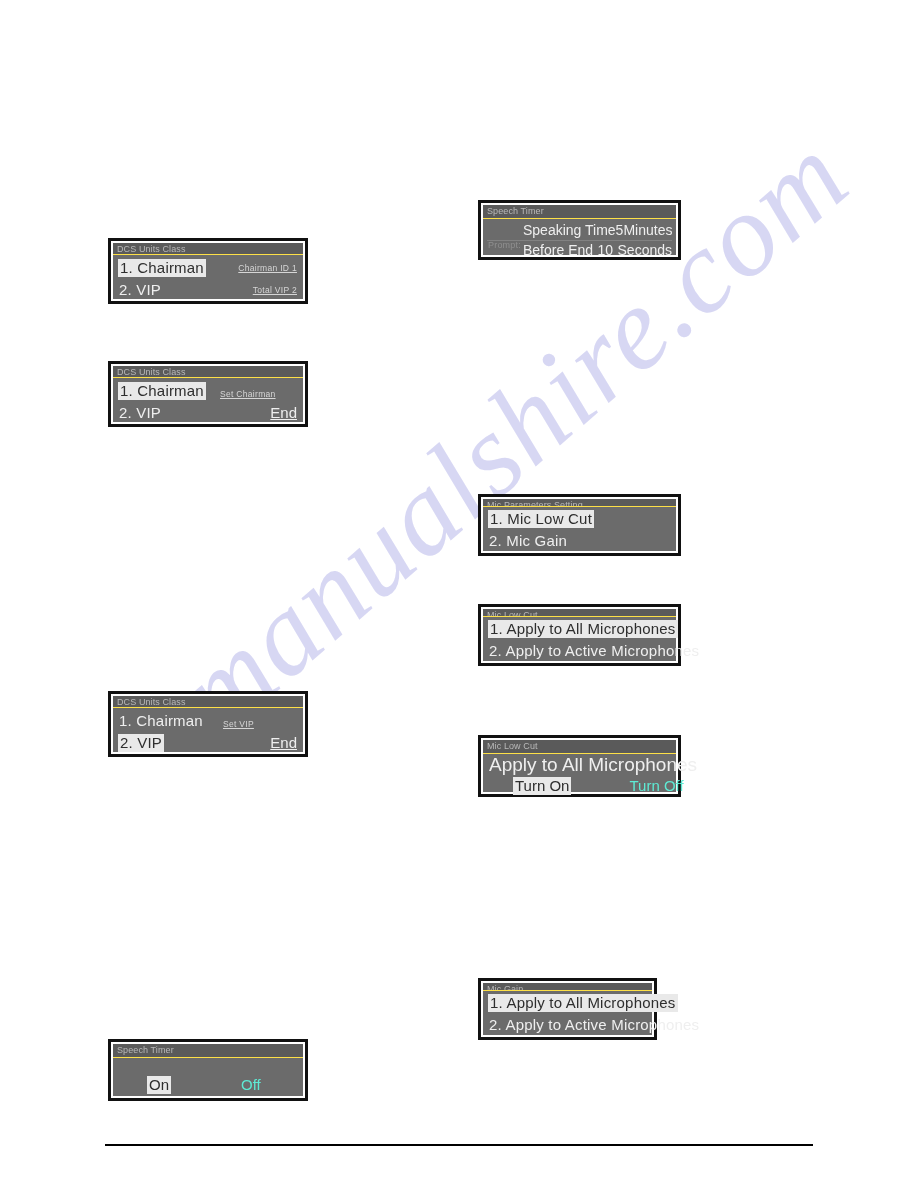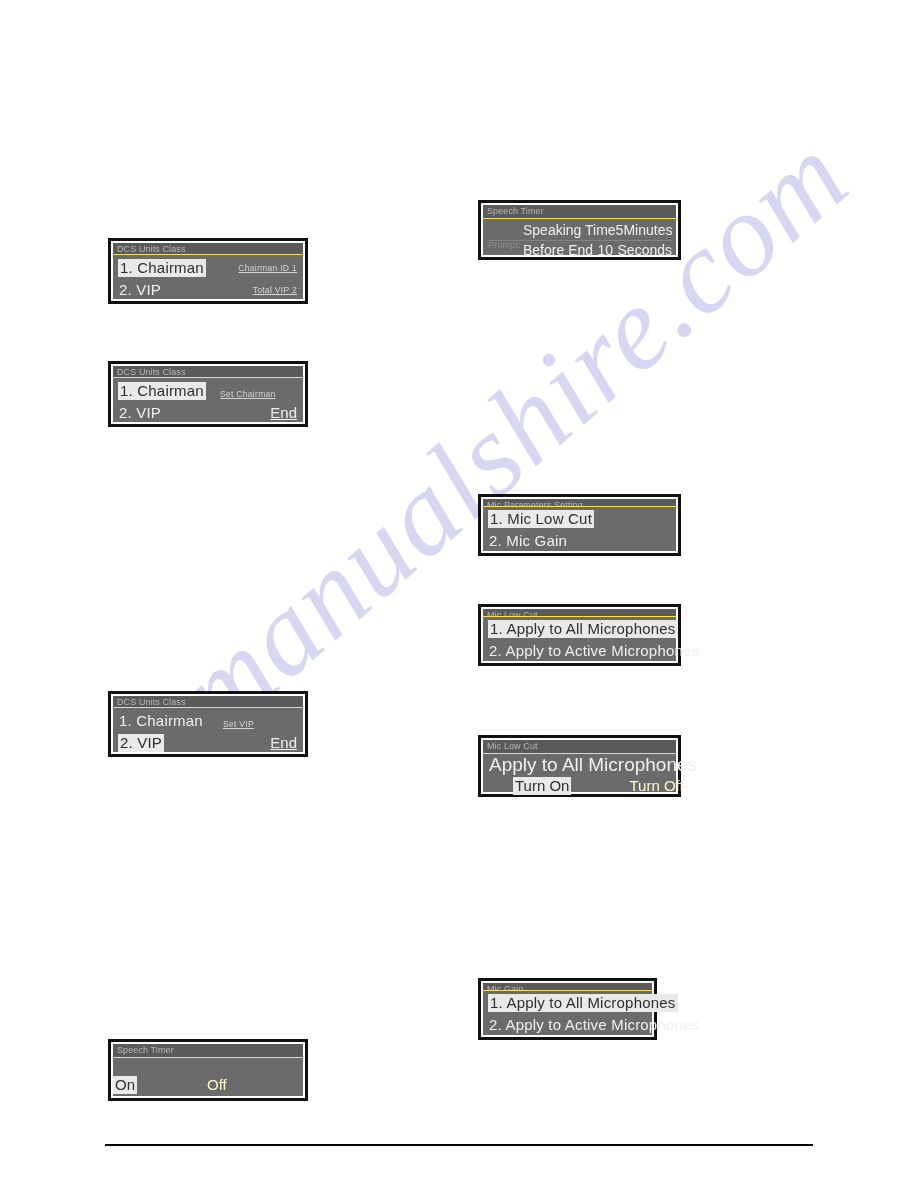--- a/index.html
+++ b/index.html
@@ -155,21 +155,21 @@
   }
 
   
   .toggle-row {
     position: absolute;
     left: 0; right: 0;
     display: flex;
     align-items: center;
   }
   .toggle-opt {
-    color: #fef9c3;
+    color: #5eead4;
     font-size: 15px;
     line-height: 18px;
     white-space: nowrap;
     padding: 0 2px;
   }
   .toggle-opt.sel {
     background: #e9e9e9;
     color: #2e2e2e;
   }
 
@@ -246,21 +246,21 @@
       <div class="end-label" style="top:26px;">End</div>
     </div>
   </div>
 </div>
 
 <div class="lcd" style="left:108px; top:1039px; width:200px; height:62px;">
   <div class="lcd-inner">
     <div class="lcd-title">Speech Timer</div>
     <div class="lcd-body">
       <div class="toggle-row" style="top:18px;">
-        <span class="toggle-opt sel" style="">On</span>
+        <span class="toggle-opt sel" style="margin-left:34px;">On</span>
         <span class="toggle-opt" style="margin-left:68px;">Off</span>
       </div>
     </div>
   </div>
 </div>
 
 <div class="lcd" style="left:478px; top:200px; width:203px; height:60px;">
   <div class="lcd-inner">
     <div class="lcd-title">Speech Timer</div>
     <div class="lcd-body">

